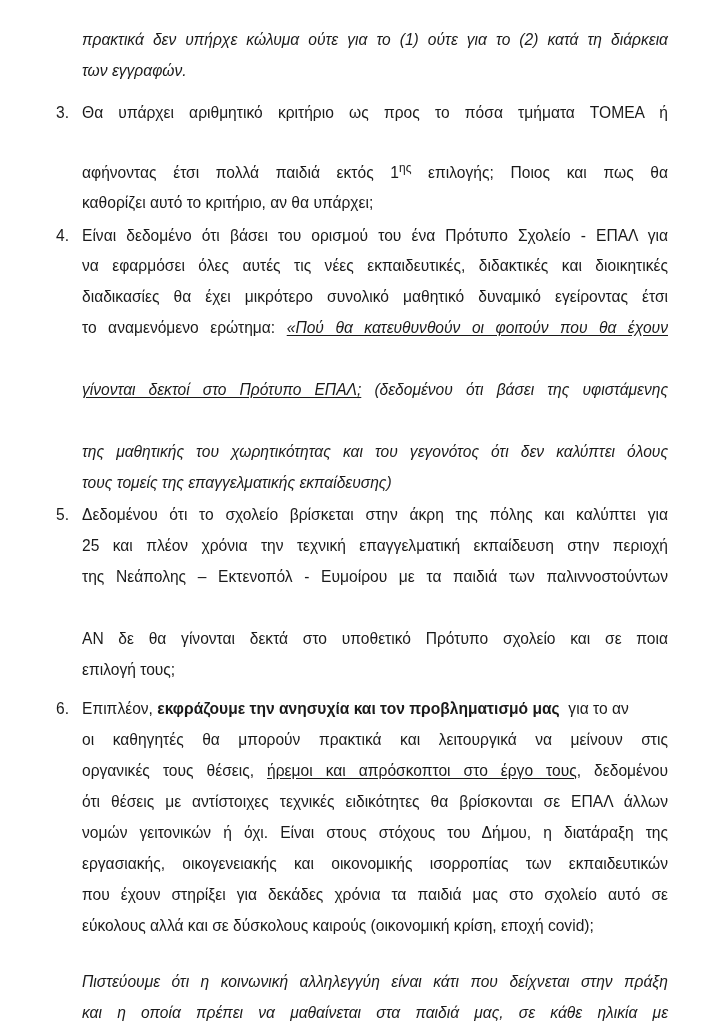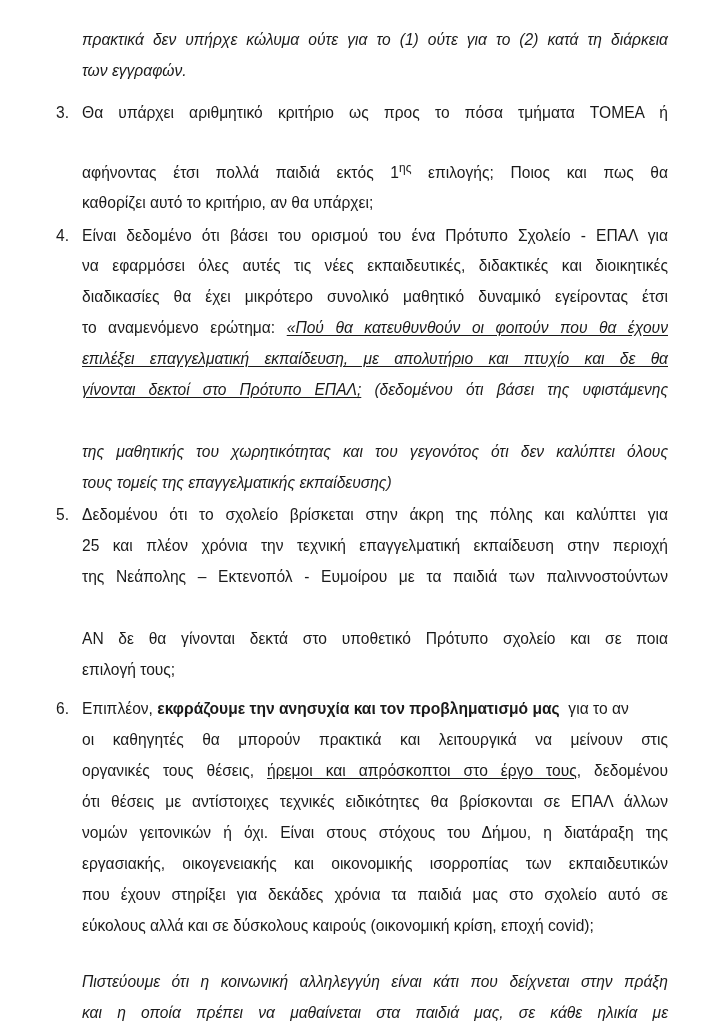--- a/index.html
+++ b/index.html
@@ -35,21 +35,20 @@
   <div class="num" style="top:87px">3.</div>
   <div class="line" style="top:87px">Θα υπάρχει αριθμητικό κριτήριο ως προς το πόσα τμήματα ΤΟΜΕΑ ή</div>
   <div class="line" style="top:147px"><span>αφήνοντας έτσι πολλά παιδιά εκτός 1</span><sup>ης</sup><span> επιλογής; Ποιος και πως θα</span></div>
   <div class="line last" style="top:177px">καθορίζει αυτό το κριτήριο, αν θα υπάρχει;</div>
 
   <div class="num" style="top:210px">4.</div>
   <div class="line" style="top:210px">Είναι δεδομένο ότι βάσει του ορισμού του ένα Πρότυπο Σχολείο - ΕΠΑΛ για</div>
   <div class="line" style="top:271px">διαδικασίες θα έχει μικρότερο συνολικό μαθητικό δυναμικό εγείροντας έτσι</div>
   <div class="line" style="top:240px">να εφαρμόσει όλες αυτές τις νέες εκπαιδευτικές, διδακτικές και διοικητικές</div>
   <div class="line" style="top:302px"><span>το αναμενόμενο ερώτημα: </span><span class="it u">«Πού θα κατευθυνθούν οι φοιτούν που θα έχουν</span></div>
-  <div class="line it u" style="top:333px">επιλέξει επαγγελματική εκπαίδευση, με απολυτήριο και πτυχίο και δε θα</div>
   <div class="line it" style="top:364px"><span class="u">γίνονται δεκτοί στο Πρότυπο ΕΠΑΛ;</span><span> (δεδομένου ότι βάσει της υφιστάμενης</span></div>
   <div class="line it" style="top:426px">της μαθητικής του χωρητικότητας και του γεγονότος ότι δεν καλύπτει όλους</div>
   <div class="line it last" style="top:457px">τους τομείς της επαγγελματικής εκπαίδευσης)</div>
 
   <div class="num" style="top:489px">5.</div>
   <div class="line" style="top:489px">Δεδομένου ότι το σχολείο βρίσκεται στην άκρη της πόλης και καλύπτει για</div>
   <div class="line" style="top:520px">25 και πλέον χρόνια την τεχνική επαγγελματική εκπαίδευση στην περιοχή</div>
   <div class="line" style="top:551px">της Νεάπολης – Εκτενοπόλ - Ευμοίρου με τα παιδιά των παλιννοστούντων</div>
   <div class="line" style="top:613px">ΑΝ δε θα γίνονται δεκτά στο υποθετικό Πρότυπο σχολείο και σε ποια</div>
   <div class="line last" style="top:644px">επιλογή τους;</div>

